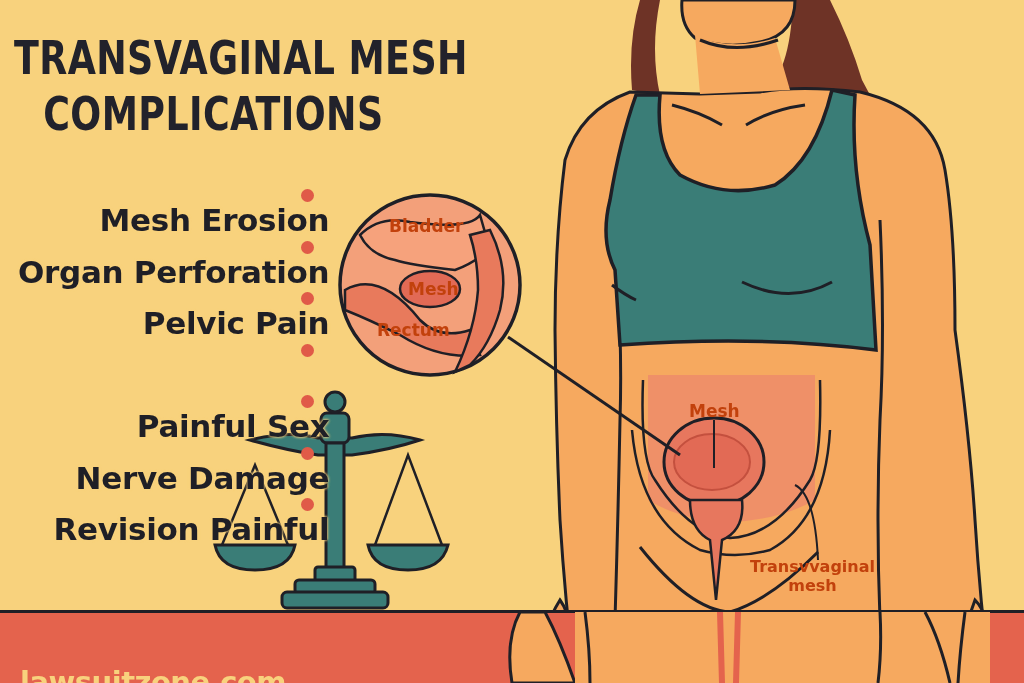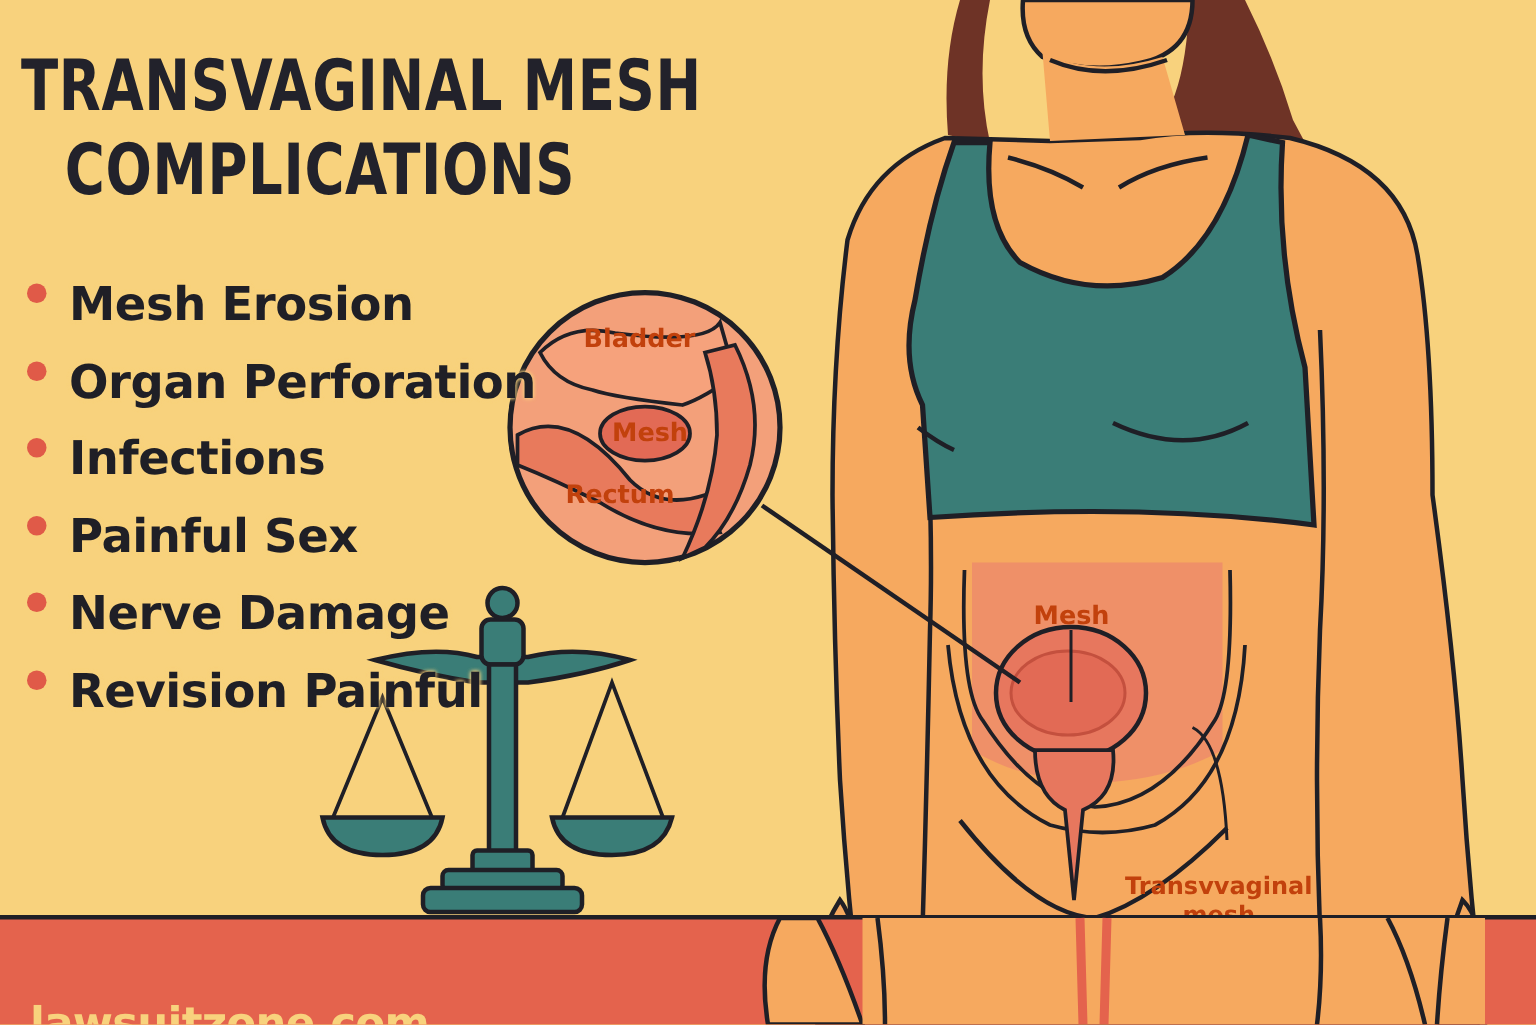--- a/index.html
+++ b/index.html
@@ -2,21 +2,21 @@
 <html><head>
 <meta charset="utf-8">
 <style>
   html,body{margin:0;padding:0;}
   body{width:1024px;height:683px;overflow:hidden;background:#f8d27d;position:relative;font-family:"DejaVu Sans",sans-serif;}
   .canvas{position:absolute;left:0;top:0;width:948px;height:683px;}
   .title{position:absolute;left:14px;top:30px;margin:0;font-family:"DejaVu Sans Condensed","DejaVu Sans",sans-serif;font-weight:bold;font-size:47px;line-height:56px;color:#22222b;letter-spacing:0.5px;transform:scaleX(0.86);transform-origin:left top;white-space:nowrap;}
   .title span{display:block;}
   .title .l2{padding-left:34px;}
   .list{position:absolute;left:18px;top:185px;margin:0;padding:0;list-style:none;}
-  .list li{position:relative;height:51.5px;display:flex;align-items:flex-start;}
+  .list li{position:relative;height:51.5px;display:flex;align-items:flex-end;flex-direction:column;}
   .bullet{width:13px;height:13px;border-radius:50%;background:#e05a48;margin-right:15px;margin-top:4px;flex:none;}
   .item-text{font-weight:bold;font-size:31px;color:#1f1f26;white-space:nowrap;letter-spacing:-0.3px;text-shadow:0 0 3px #f8d27d,0 0 3px #f8d27d;}
   .footer{position:absolute;left:0;top:610px;width:1024px;height:73px;background:#e4634d;border-top:3px solid #1f1f26;}
   .site{position:absolute;left:20px;top:665px;font-weight:bold;font-size:29px;color:#f8d27d;letter-spacing:-0.5px;}
   .lbl{position:absolute;font-weight:bold;color:#c2410c;white-space:nowrap;}
 </style>
 </head>
 <body>
 
 <div class="canvas">
@@ -92,42 +92,45 @@
     <li>
         <span class="bullet"></span>
         <span class="item-text">Mesh Erosion</span>
       </li>
     <li>
         <span class="bullet"></span>
         <span class="item-text">Organ Perforation</span>
       </li>
     <li>
         <span class="bullet"></span>
-        <span class="item-text">Infections</span>
+        <span class="item-text">Pelvic Pain</span>
+      </li>
+    <li>
+        <span class="bullet"></span>
       </li>
     <li>
         <span class="bullet"></span>
         <span class="item-text">Painful Sex</span>
       </li>
     <li>
         <span class="bullet"></span>
         <span class="item-text">Nerve Damage</span>
       </li>
     <li>
         <span class="bullet"></span>
         <span class="item-text">Revision Painful</span>
       </li>
   </ul>
 
   <span class="lbl" style="left:389px;top:216px;font-size:17px;">Bladder</span>
   <span class="lbl" style="left:408px;top:279px;font-size:17px;">Mesh</span>
   <span class="lbl" style="left:377px;top:320px;font-size:17px;">Rectum</span>
 
   <span class="lbl" style="left:689px;top:401px;font-size:17px;">Mesh</span>
-  <span class="lbl" style="left:750px;top:557px;font-size:16px;line-height:19px;text-align:center;margin-top:24px;">
+  <span class="lbl" style="left:750px;top:557px;font-size:16px;line-height:19px;text-align:center;">
     <span style="display:block;">Transvvaginal</span>
     <span style="display:block;">mesh</span>
   </span>
 
   <div class="footer"></div>
   <svg width="1024" height="683" style="position:absolute;left:0;top:0;pointer-events:none;">
     <path d="M512 683 Q505 640 520 612 L545 612 Q560 640 575 683 Z" fill="#f6a95f" stroke="#1f1f26" stroke-width="3"></path>
     <path d="M575 683 L575 612 L990 612 L990 683 Z" fill="#f6a95f"></path>
     <path d="M585 612 Q590 650 590 683" fill="none" stroke="#1f1f26" stroke-width="3"></path>
     <path d="M880 612 Q882 650 878 683" fill="none" stroke="#1f1f26" stroke-width="3"></path>

